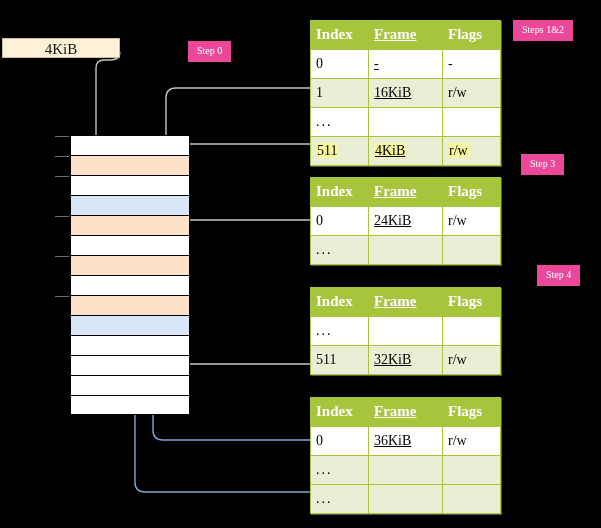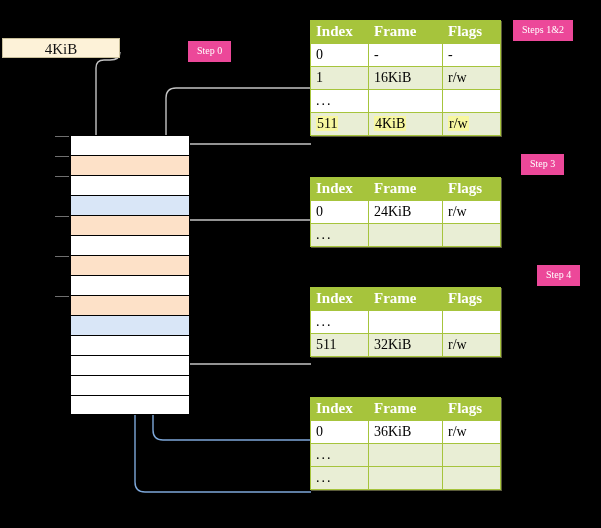--- a/index.html
+++ b/index.html
@@ -57,37 +57,37 @@
   .ptable{
     position:absolute;
     border-collapse:collapse;
     background:#ffffff;
     box-shadow:1px 1px 0 #5a5a3a;
     font-size:14px;
   }
   .ptable td,.ptable th{
     border:1px solid #a6c43c;
     padding:1px 5px 2px 5px;
-    height:23px;
+    height:29px;
     box-sizing:border-box;
     text-align:left;
     vertical-align:middle;
     white-space:nowrap;
   }
   .ptable th{
     background:#a6c43c;
     color:#ffffff;
     font-weight:bold;
     font-size:15px;
     border-color:#a6c43c;
   }
   .ptable tr.alt td{background:#e9eed5;}
   .ptable tr.plain td{background:#ffffff;}
   .col-i{width:58px;}
-  .col-f{width:74px;}
+  .col-f{width:74px;text-decoration:underline;}
   .col-g{width:58px;}
   .hl{background:#f7f7a0;padding:0 1px;}
   .dots{letter-spacing:2px;}
 </style>
 </head>
 <body>
 
 <div id="stage">
 
   <svg id="wires" viewBox="0 0 601 528" width="601" height="528">

